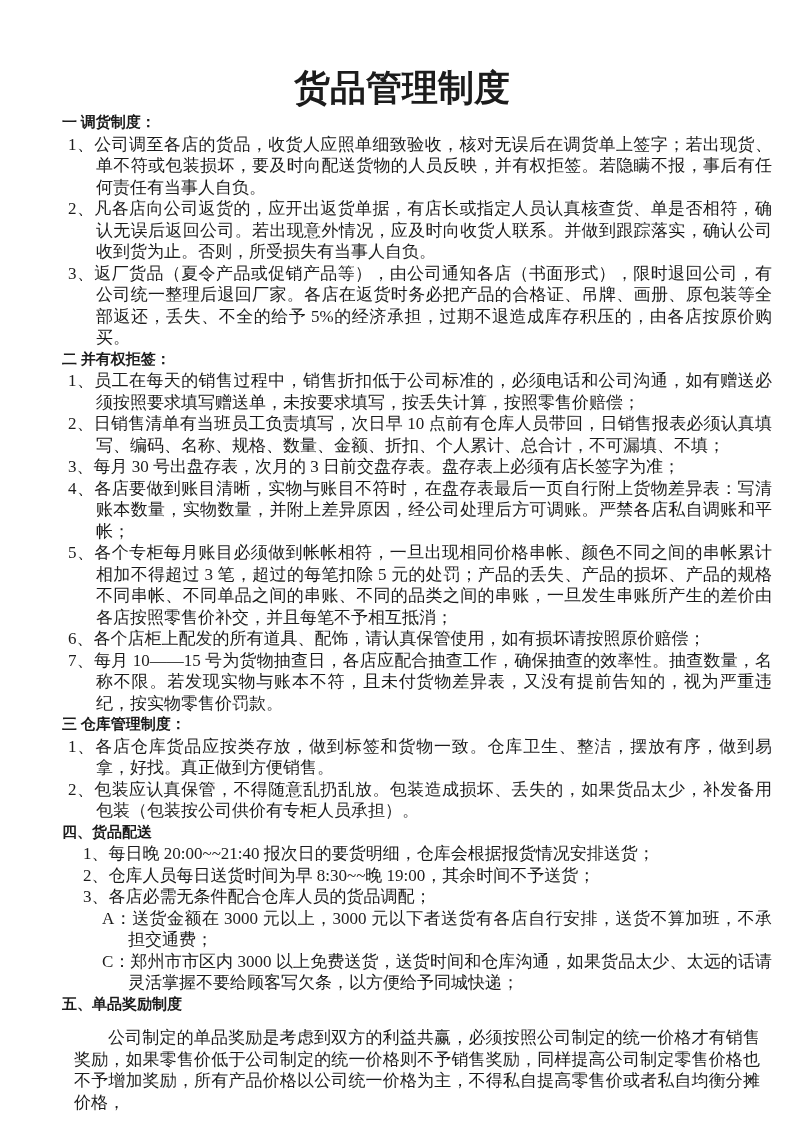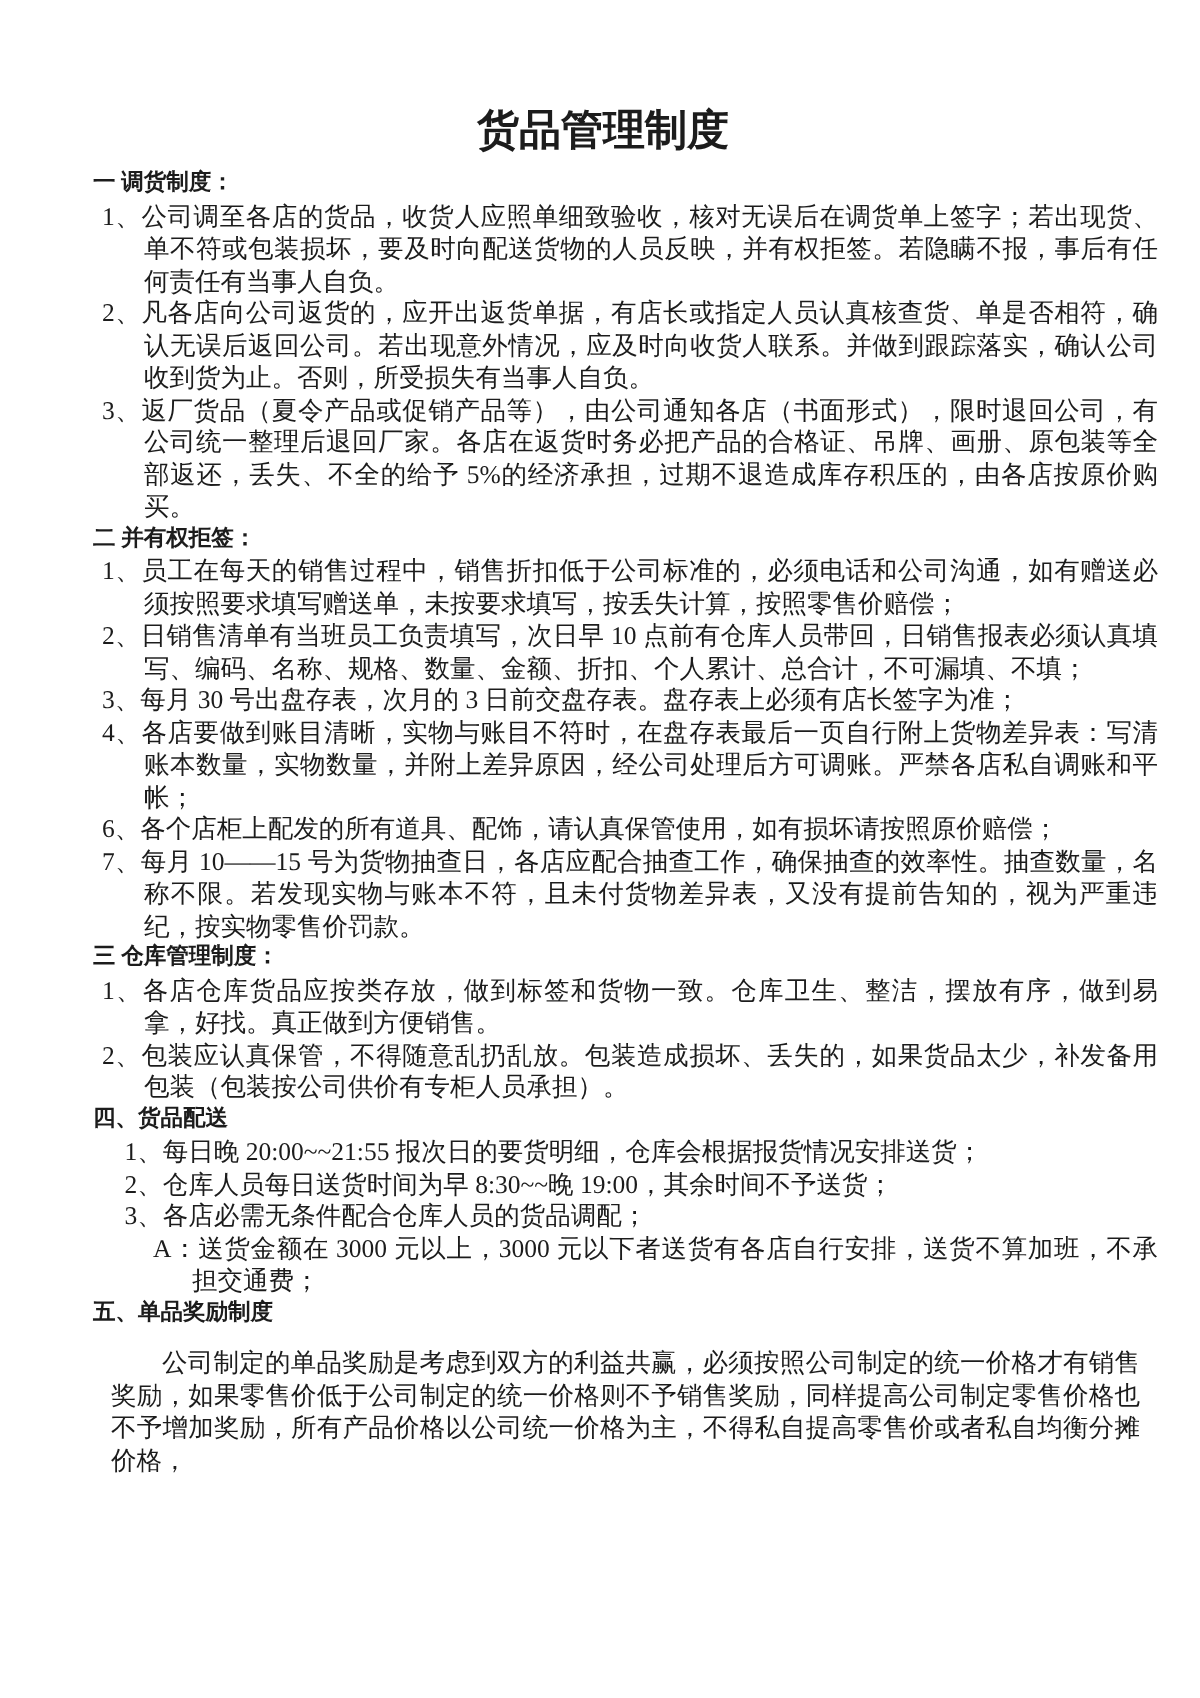--- a/index.html
+++ b/index.html
@@ -11,21 +11,21 @@
   .page {
     box-sizing: border-box;
     width: 800px; height: 1132px;
     padding: 70px 28px 0 62px;
     color: #1c1c1c;
     font-family: "Liberation Serif", "DejaVu Serif", serif;
     font-size: 17px;
     line-height: 21.5px;
   }
   .title {
-    font-size: 28px;
+    font-size: 36px;
     font-weight: bold;
     text-align: center;
     margin: 0 0 6px -30px;
     line-height: 36px;
   }
   .heading {
     font-size: 15px;
     font-weight: bold;
     margin: 0;
     line-height: 21.5px;
@@ -66,36 +66,38 @@
       <p class="item"><span class="num">2、</span><span>凡各店向公司返货的，应开出返货单据，有店长或指定人员认真核查货、单是否相符，确认无误后返回公司。若出现意外情况，应及时向收货人联系。并做到跟踪落实，确认公司收到货为止。否则，所受损失有当事人自负。</span></p>
       <p class="item"><span class="num">3、</span><span>返厂货品（夏令产品或促销产品等），由公司通知各店（书面形式），限时退回公司，有公司统一整理后退回厂家。各店在返货时务必把产品的合格证、吊牌、画册、原包装等全部返还，丢失、不全的给予 5%的经济承担，过期不退造成库存积压的，由各店按原价购买。</span></p>
     </div>
 
     <div class="section">
       <h2 class="heading">二 并有权拒签：</h2>
       <p class="item"><span class="num">1、</span><span>员工在每天的销售过程中，销售折扣低于公司标准的，必须电话和公司沟通，如有赠送必须按照要求填写赠送单，未按要求填写，按丢失计算，按照零售价赔偿；</span></p>
       <p class="item"><span class="num">2、</span><span>日销售清单有当班员工负责填写，次日早 10 点前有仓库人员带回，日销售报表必须认真填写、编码、名称、规格、数量、金额、折扣、个人累计、总合计，不可漏填、不填；</span></p>
       <p class="item"><span class="num">3、</span><span>每月 30 号出盘存表，次月的 3 日前交盘存表。盘存表上必须有店长签字为准；</span></p>
       <p class="item"><span class="num">4、</span><span>各店要做到账目清晰，实物与账目不符时，在盘存表最后一页自行附上货物差异表：写清账本数量，实物数量，并附上差异原因，经公司处理后方可调账。严禁各店私自调账和平帐；</span></p>
+      <p class="item"><span class="num">5、</span><span>各个专柜每月账目必须做到帐帐相符，一旦出现相同价格串帐、颜色不同之间的串帐累计相加不得超过 3 笔，超过的每笔扣除 5 元的处罚；产品的丢失、产品的损坏、产品的规格不同串帐、不同单品之间的串账、不同的品类之间的串账，一旦发生串账所产生的差价由各店按照零售价补交，并且每笔不予相互抵消；</span></p>
       <p class="item"><span class="num">6、</span><span>各个店柜上配发的所有道具、配饰，请认真保管使用，如有损坏请按照原价赔偿；</span></p>
       <p class="item"><span class="num">7、</span><span>每月 10——15 号为货物抽查日，各店应配合抽查工作，确保抽查的效率性。抽查数量，名称不限。若发现实物与账本不符，且未付货物差异表，又没有提前告知的，视为严重违纪，按实物零售价罚款。</span></p>
     </div>
 
     <div class="section">
       <h2 class="heading">三 仓库管理制度：</h2>
       <p class="item"><span class="num">1、</span><span>各店仓库货品应按类存放，做到标签和货物一致。仓库卫生、整洁，摆放有序，做到易拿，好找。真正做到方便销售。</span></p>
       <p class="item"><span class="num">2、</span><span>包装应认真保管，不得随意乱扔乱放。包装造成损坏、丢失的，如果货品太少，补发备用包装（包装按公司供价有专柜人员承担）。</span></p>
     </div>
 
     <div class="section sec4">
       <h2 class="heading indent">四、货品配送</h2>
-      <p class="item"><span class="num">1、</span><span>每日晚 20:00~~21:55 报次日的要货明细，仓库会根据报货情况安排送货；</span></p>
+      <p class="item"><span class="num">1、</span><span>每日晚 20:00~~21:40 报次日的要货明细，仓库会根据报货情况安排送货；</span></p>
       <p class="item"><span class="num">2、</span><span>仓库人员每日送货时间为早 8:30~~晚 19:00，其余时间不予送货；</span></p>
       <p class="item"><span class="num">3、</span><span>各店必需无条件配合仓库人员的货品调配；</span></p>
       <p class="subitem"><span class="num">A：</span><span>送货金额在 3000 元以上，3000 元以下者送货有各店自行安排，送货不算加班，不承担交通费；</span></p>
+      <p class="subitem"><span class="num">C：</span><span>郑州市市区内 3000 以上免费送货，送货时间和仓库沟通，如果货品太少、太远的话请灵活掌握不要给顾客写欠条，以方便给予同城快递；</span></p>
     </div>
 
     <div class="section">
       <h2 class="heading">五、单品奖励制度</h2>
       <p class="closing">公司制定的单品奖励是考虑到双方的利益共赢，必须按照公司制定的统一价格才有销售奖励，如果零售价低于公司制定的统一价格则不予销售奖励，同样提高公司制定零售价格也不予增加奖励，所有产品价格以公司统一价格为主，不得私自提高零售价或者私自均衡分摊价格，</p>
     </div>
 
   </div>
 </div>
 

